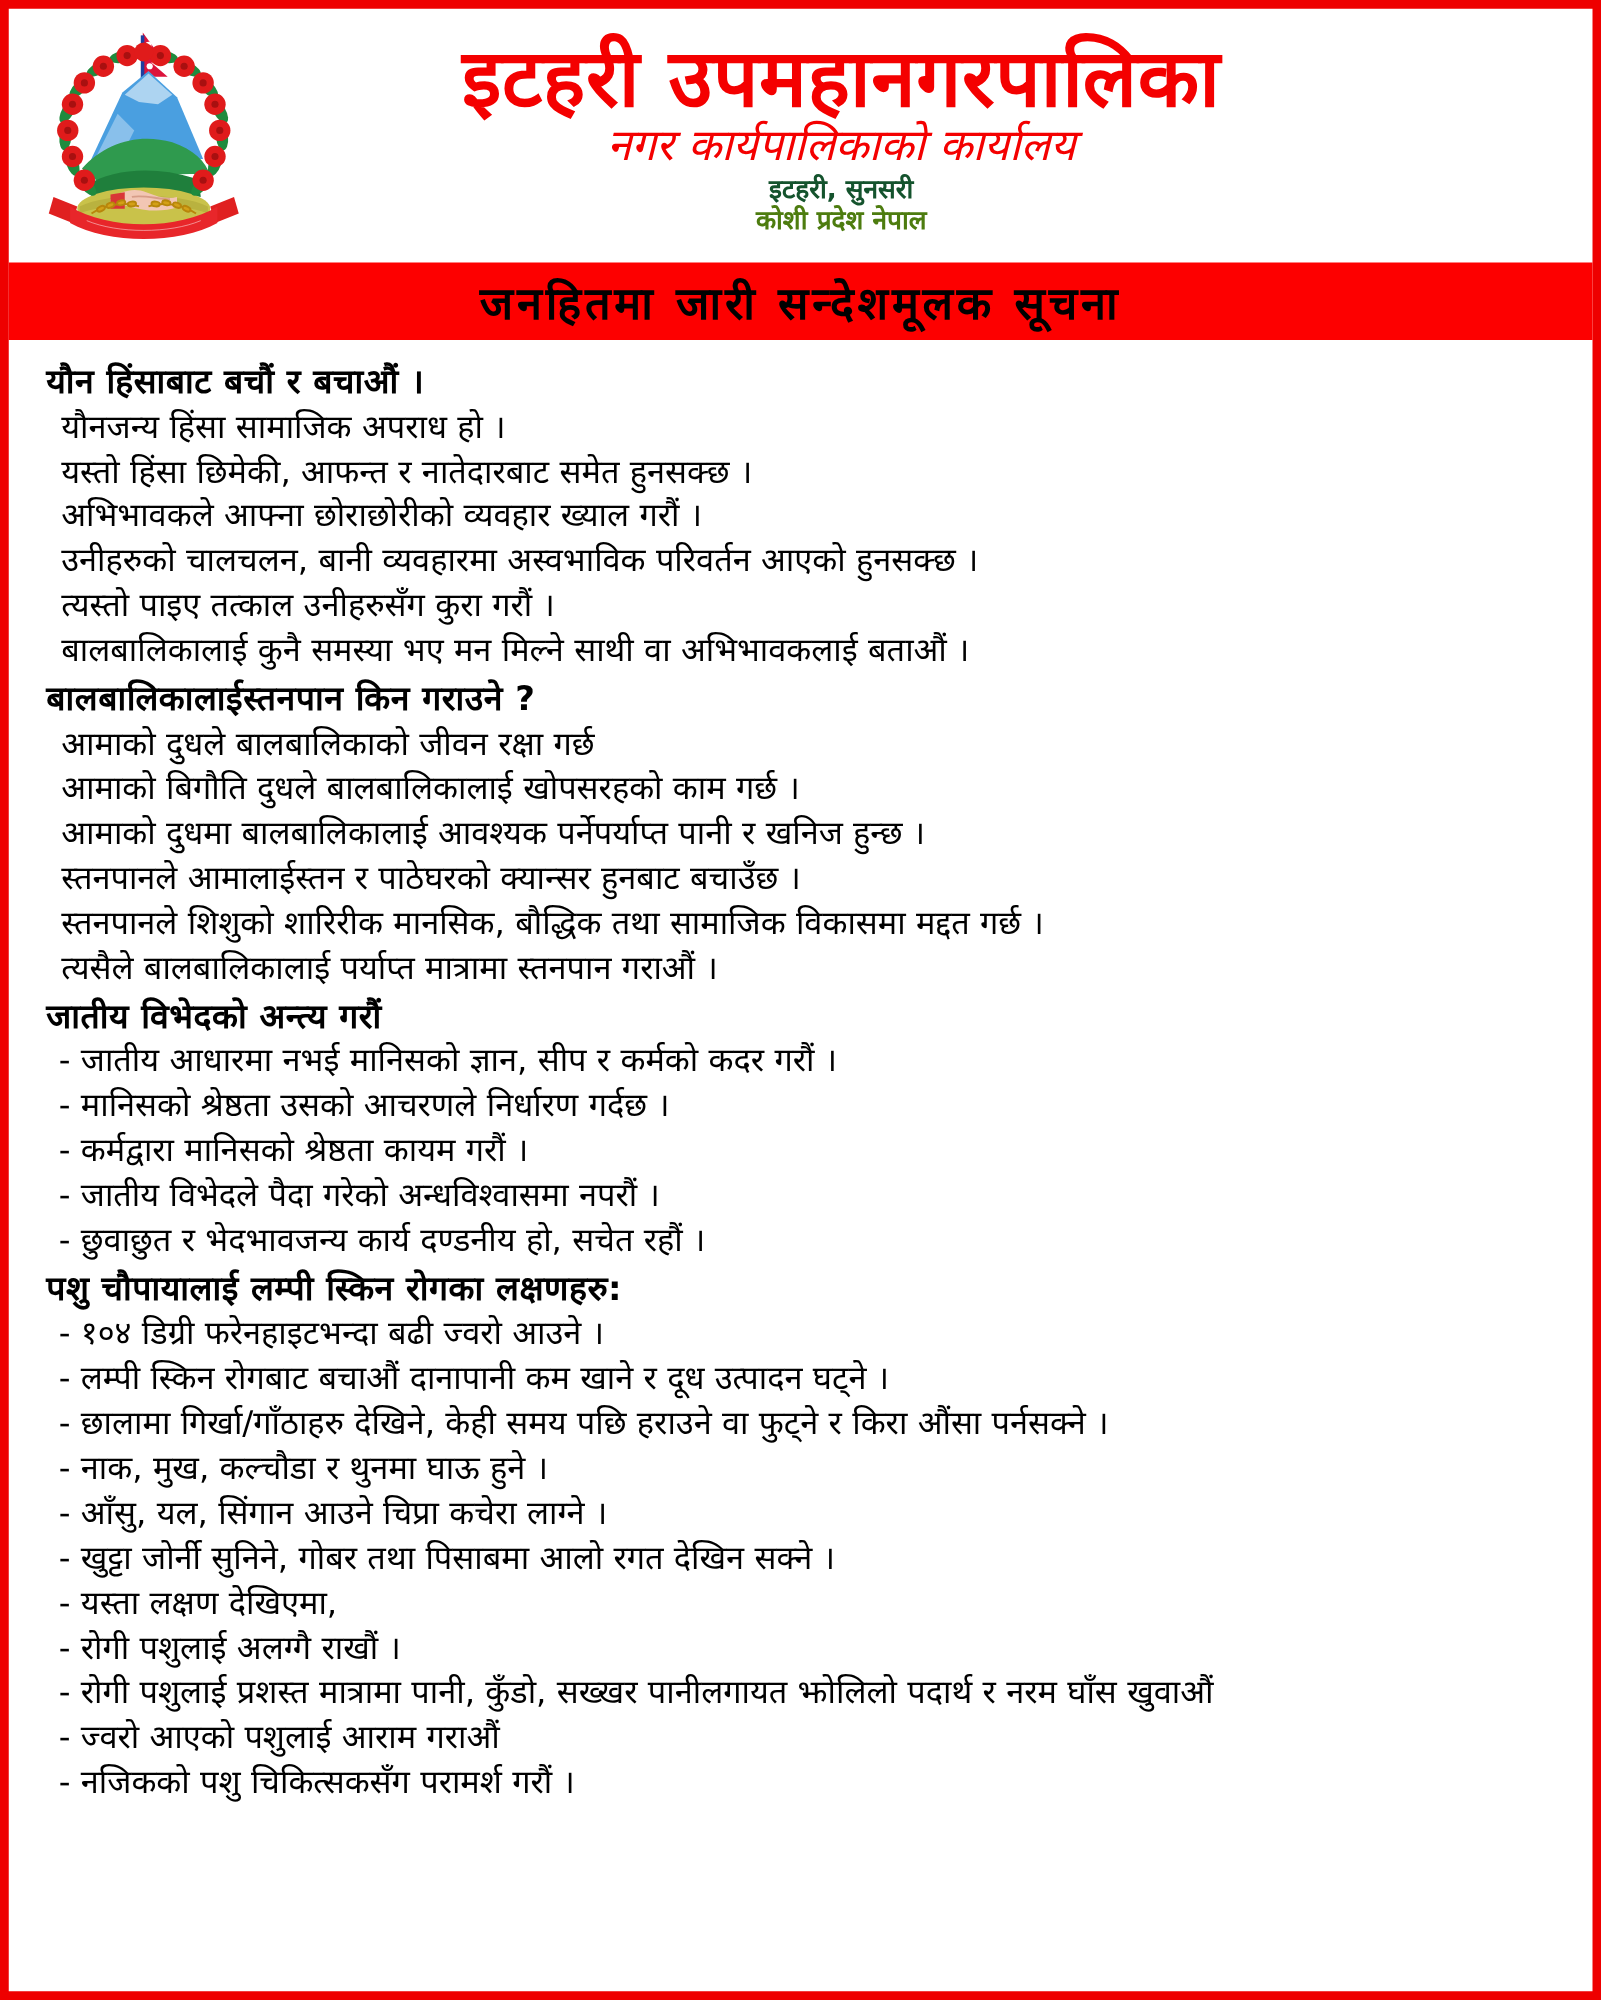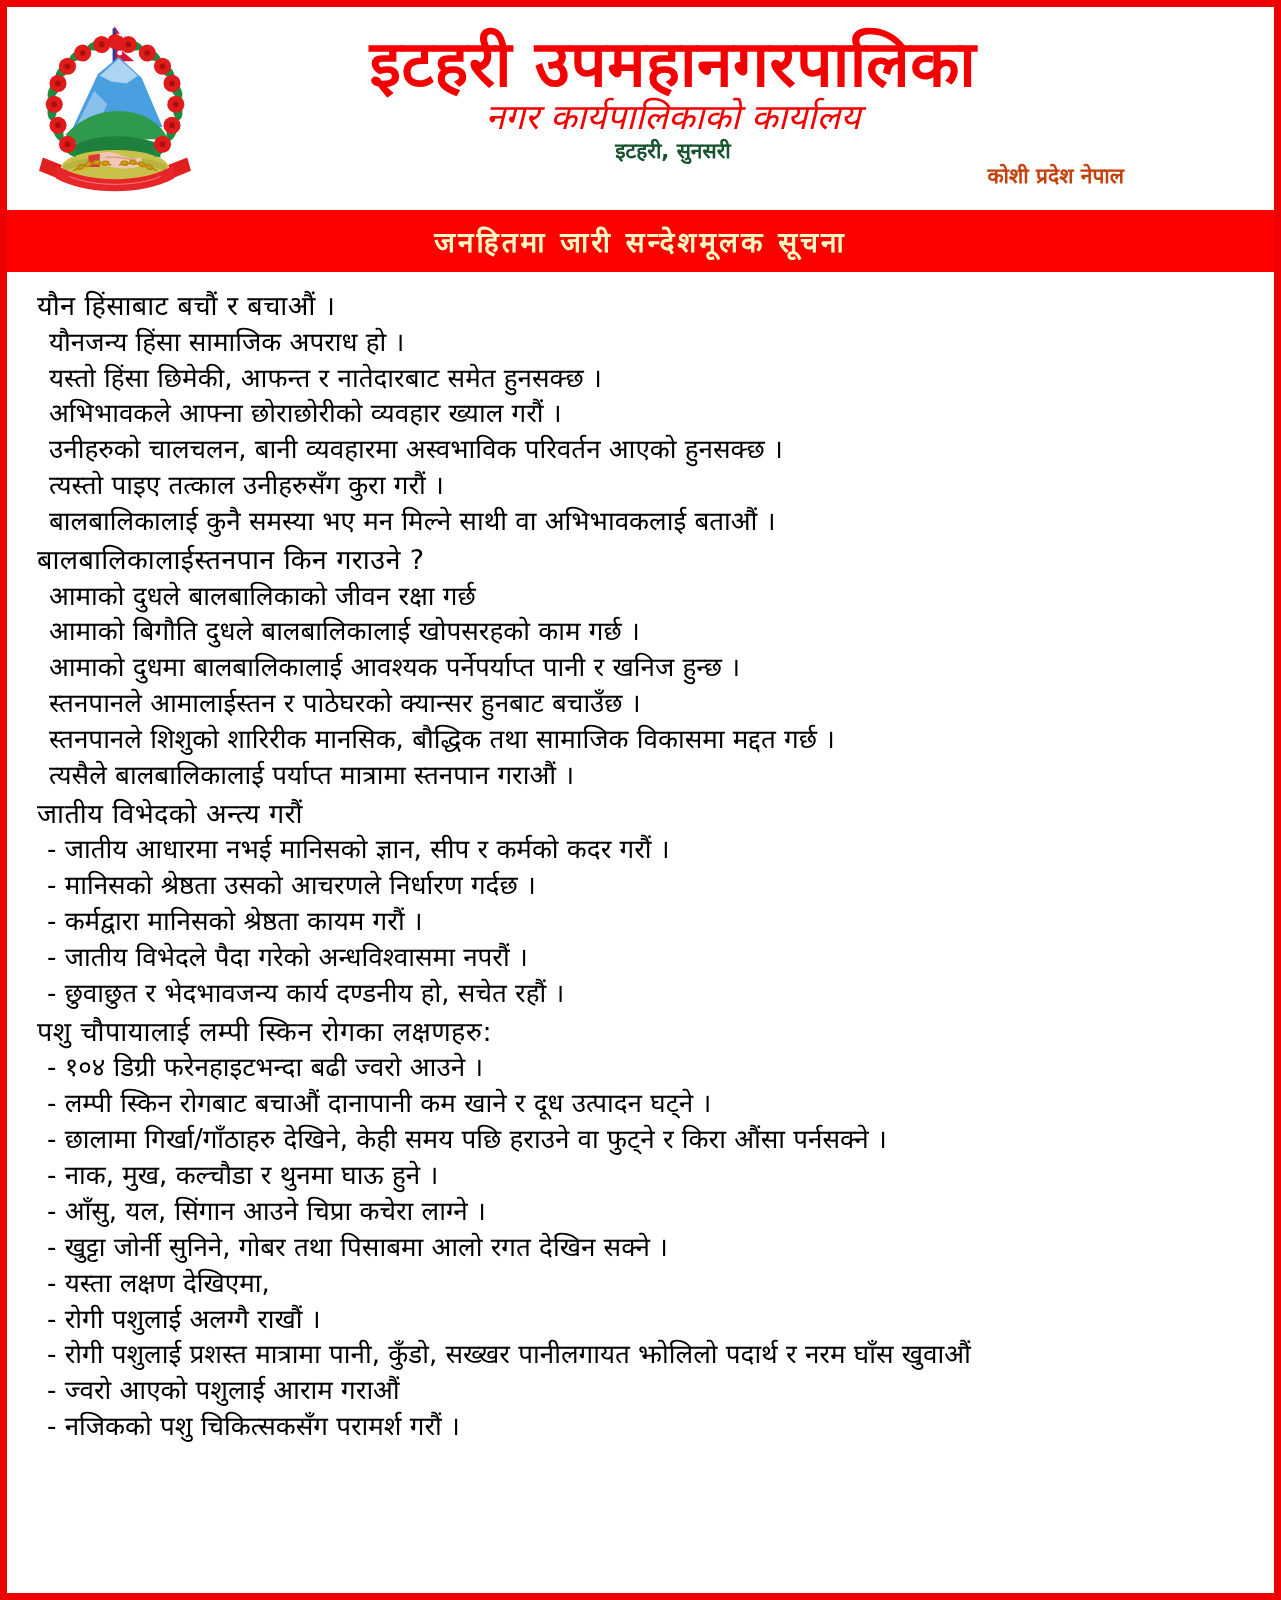--- a/index.html
+++ b/index.html
@@ -75,57 +75,56 @@
     white-space: nowrap;
   }
   .org-sub2 {
     color: #14532d;
     font-weight: bold;
     font-size: 21px;
     margin: 3px 0 4px 0;
     white-space: nowrap;
   }
   .org-sub3 {
-    color: #c2410c;
+    color: #4d7c0f;
     font-weight: bold;
     font-size: 21px;
     margin: 2px 0 2px 0;
     white-space: nowrap;
-    text-align: right;
   }
 
   
   .banner {
     background: #fd0000;
     width: 100%;
     height: 62px;
     display: flex;
     align-items: center;
     justify-content: center;
     box-sizing: border-box;
   }
   .banner-text {
-    color: #fef9c3;
-    font-size: 28px;
+    color: #000000;
+    font-size: 36px;
     font-weight: bold;
     letter-spacing: 3px;
     white-space: nowrap;
   }
 
   
   .content {
     flex: 1;
     padding: 14px 18px 4px 30px;
     box-sizing: border-box;
     overflow: hidden;
   }
 
   .sec-heading {
     font-size: 27px;
-    font-weight: normal;
+    font-weight: bold;
     color: #000000;
     line-height: 1.32;
     margin: 2px 0 1px 0;
     letter-spacing: 0.4px;
     white-space: nowrap;
   }
 
   .sec-line {
     font-size: 26px;
     color: #000000;

